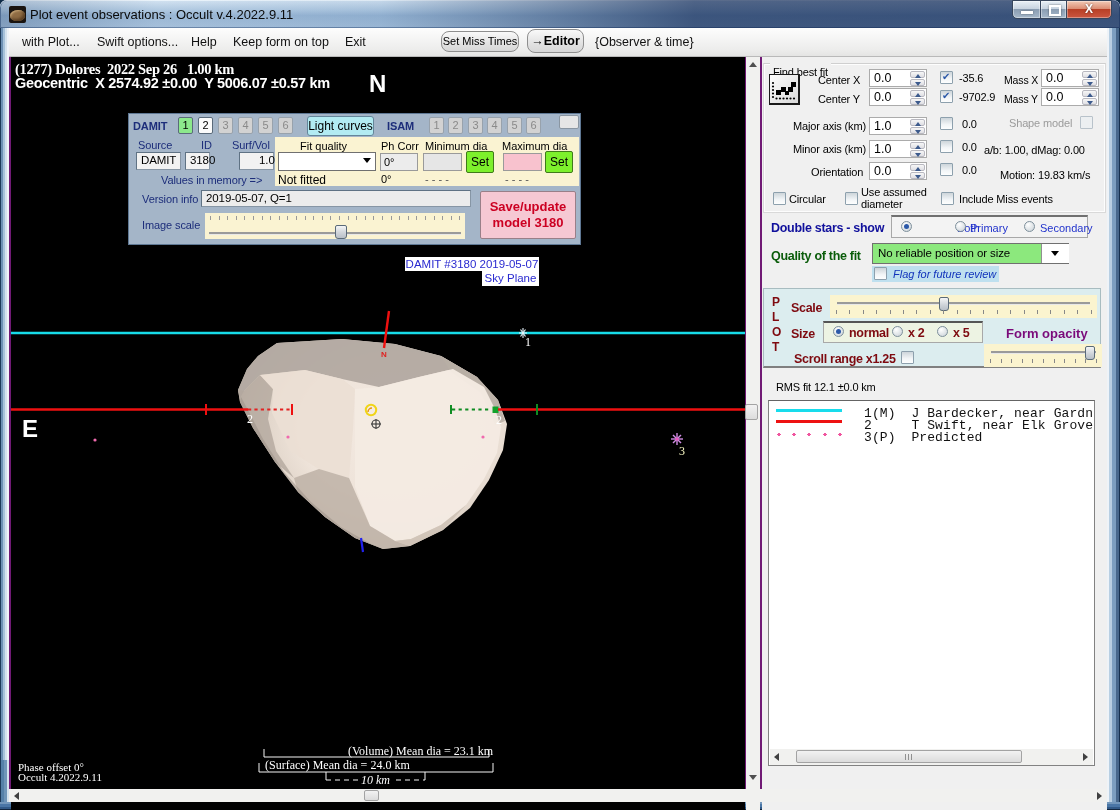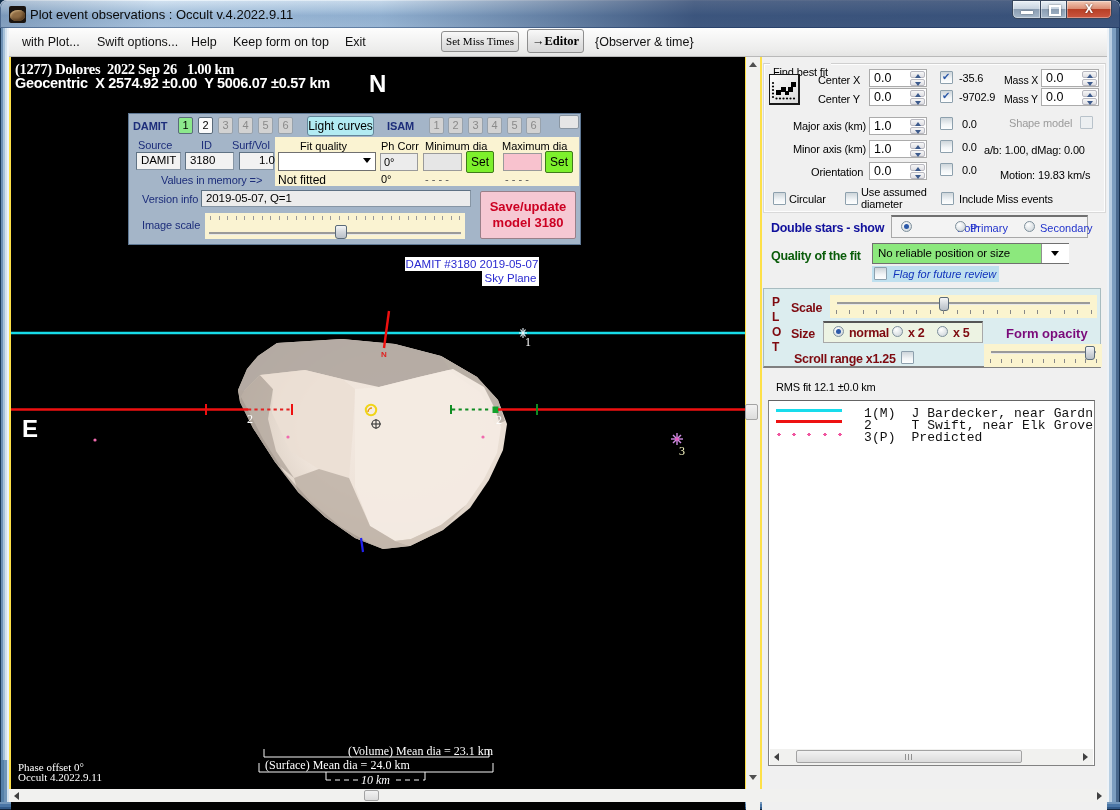--- a/index.html
+++ b/index.html
@@ -31,27 +31,27 @@
 #btnmax .sq{position:absolute;left:8px;top:4px;width:8px;height:7px;border:2px solid #fff;box-shadow:0 0 2px rgba(0,0,0,.5);}
 
 #bleft{position:absolute;left:0;top:28px;width:9px;height:774px;
  background:linear-gradient(90deg,#1d3a58 0 1px,#6d90b4 1px 3px,#a7c2da 3px 5px,#d4e2ee 5px 7px,#eef3f8 7px 9px);}
 #bright{position:absolute;left:1107px;top:28px;width:13px;height:774px;
  background:linear-gradient(90deg,#eef3f8 0 2px,#b9cfe2 2px 5px,#7d9fc0 5px 9px,#48688c 9px 12px,#16304e 12px 13px);}
 #bbottom{position:absolute;left:0;top:802px;width:1120px;height:8px;
  background:linear-gradient(180deg,#7397bb 0 2px,#4a76a6 2px 5px,#315987 5px 7px,#12263e 7px 8px);}
 #bbl{position:absolute;left:0;top:760px;width:9px;height:42px;background:linear-gradient(90deg,#1d3a58 0 1px,#5580a8 1px 4px,#6f95b8 4px 7px,#d4e2ee 7px 9px);}
 
-#client{position:absolute;left:9px;top:28px;width:1098px;height:774px;background:#fde047;}
+#client{position:absolute;left:9px;top:28px;width:1098px;height:774px;background:#701a75;}
 
 #menubar{position:absolute;left:0;top:0;width:1098px;height:29px;
  background:linear-gradient(180deg,#fdfdfd,#ececeb 80%,#e4e4e3);border-bottom:1px solid #b9b9b9;box-sizing:border-box;}
 .mi{position:absolute;top:7px;font-size:12.5px;color:#111;}
-.mbtn{position:absolute;box-sizing:border-box;white-space:nowrap;overflow:hidden;border:1px solid #8e8e8e;border-radius:3px;
- background:linear-gradient(180deg,#f9f9f9,#e2e2e2 60%,#d7d7d7);font-size:11.5px;color:#000;text-align:center;font-family:Liberation Serif, serif;}
+.mbtn{position:absolute;box-sizing:border-box;white-space:nowrap;overflow:hidden;border:1px solid #8e8e8e;border-radius:8px;
+ background:linear-gradient(180deg,#f9f9f9,#e2e2e2 60%,#d7d7d7);font-size:11.5px;color:#000;text-align:center;}
 
 #plot{position:absolute;left:2px;top:29px;width:734px;height:757px;background:#000;}
 #plotsvg{position:absolute;left:0;top:0;}
 .ph{position:absolute;color:#fff;font-weight:bold;font-size:14.5px;letter-spacing:-0.3px;white-space:pre;}
 
 .sbtrack{position:absolute;background:#f1f1ef;}
 .sbthumb{position:absolute;background:linear-gradient(180deg,#f2f2f2,#dcdcdc);border:1px solid #a3a3a3;box-sizing:border-box;border-radius:2px;}
 .arrow{position:absolute;width:0;height:0;}
 
 #damit{position:absolute;left:117px;top:56px;width:453px;height:132px;background:#a4b5c8;
@@ -253,21 +253,21 @@
         <div class="dtab dis" style="left:319px;top:3px;">2</div>
         <div class="dtab dis" style="left:339px;top:3px;">3</div>
         <div class="dtab dis" style="left:358px;top:3px;">4</div>
         <div class="dtab dis" style="left:378px;top:3px;">5</div>
         <div class="dtab dis" style="left:397px;top:3px;">6</div>
         <div class="abs" style="left:430px;top:1px;width:20px;height:14px;background:#e6e6e6;border:1px solid #8a96a2;border-radius:2px;box-sizing:border-box;"></div>
         <div class="abs navy" style="left:9px;top:25px;font-size:11.5px;">Source</div>
         <div class="abs navy" style="left:72px;top:25px;font-size:11.5px;">ID</div>
         <div class="abs navy" style="left:103px;top:25px;font-size:11.5px;text-align:right;">Surf/Vol</div>
         <div class="dfield" style="left:7px;top:38px;width:45px;">DAMIT</div>
-        <div class="dfield" style="left:56px;top:38px;width:49px;">3180</div>
+        <div class="dfield" style="left:56px;top:38px;width:25px;">3180</div>
         <div class="dfield" style="left:110px;top:38px;width:35px;padding-left:19px;">1.043</div>
         <div id="cream"></div>
         <div class="clab" style="left:171px;top:26px;">Fit quality</div>
         <div class="abs" style="left:149px;top:38px;width:98px;height:19px;background:#fff;border:1px solid #707070;box-sizing:border-box;">
           <span style="position:absolute;right:4px;top:5px;width:0;height:0;border-left:4px solid transparent;border-right:4px solid transparent;border-top:5px solid #000;"></span>
           </div>
         <div class="clab" style="left:252px;top:26px;">Ph Corr</div>
         <div class="abs" style="left:251px;top:39px;width:38px;height:18px;background:#ececec;border:1px solid #9a9a9a;box-sizing:border-box;font-size:11px;padding:2px 0 0 3px;">0°</div>
         <div class="clab" style="left:296px;top:26px;">Minimum dia</div>
         <div class="abs" style="left:294px;top:39px;width:39px;height:18px;background:#e6e6e6;border:1px solid #9a9a9a;box-sizing:border-box;"></div>

